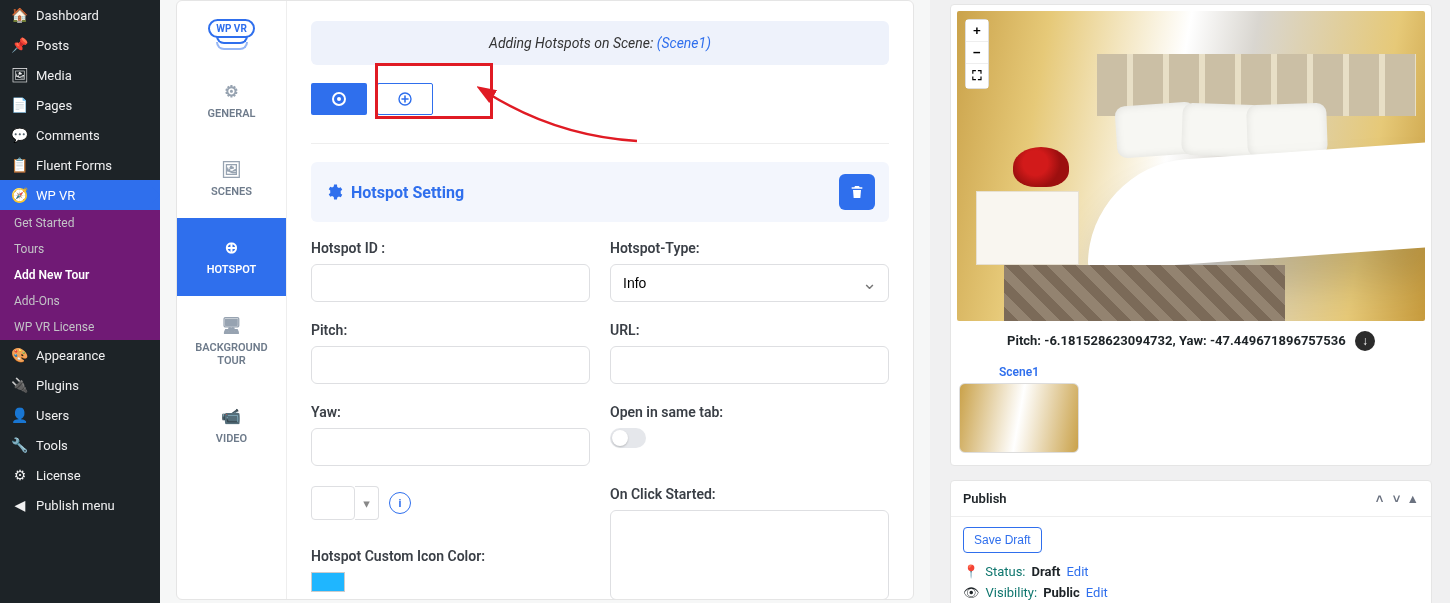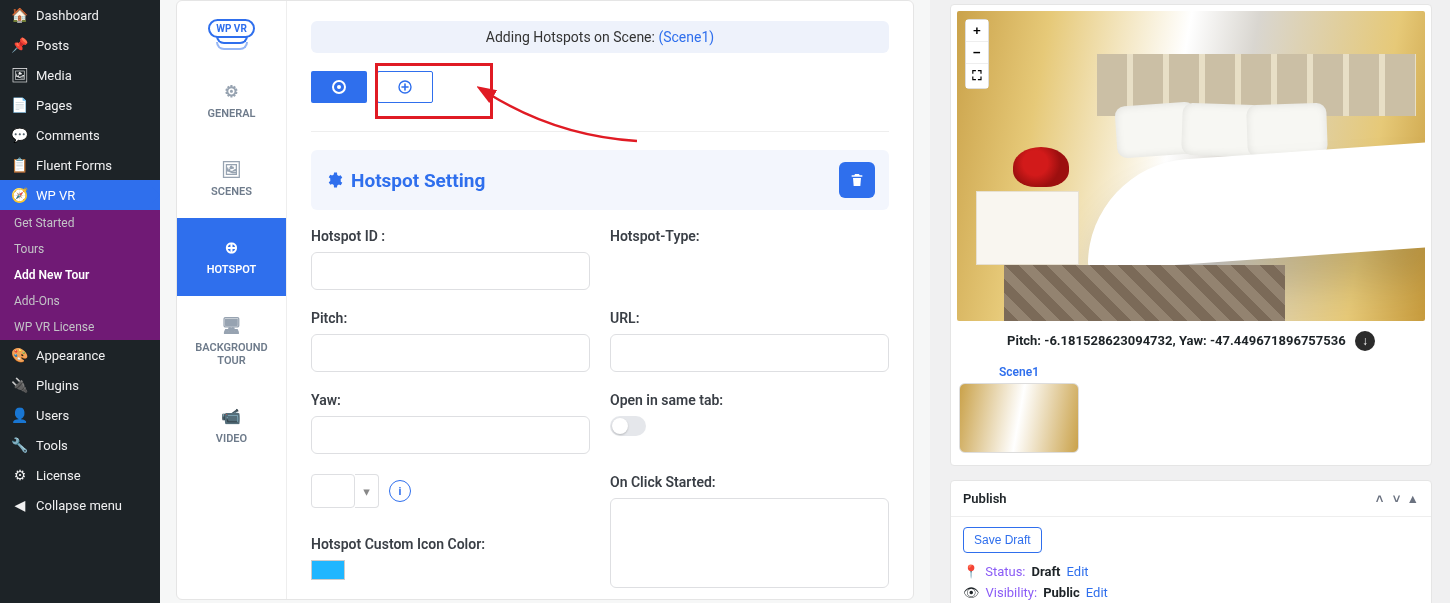--- a/index.html
+++ b/index.html
@@ -28,33 +28,33 @@
   .logo-badge::before, .logo-badge::after { content:""; position:absolute; width:28px; height:6px; border:2px solid #2f6fed; border-top:none; border-radius:0 0 20px 20px; left:50%; transform:translateX(-50%); }
   .logo-badge::before { bottom:-8px; }
   .logo-badge::after { bottom:-14px; opacity:.5; }
   .tabrail .tab { padding: 20px 8px; text-align: center; color: #6e7b8b; font-size: 11px; font-weight: 600; cursor: pointer; }
   .tabrail .tab .ticon { font-size: 16px; display:block; margin-bottom:6px; color:#97a3b1; }
   .tabrail .tab.active { background: #2f6fed; color: #fff; }
   .tabrail .tab.active .ticon { color:#fff; }
 
   
   .panel { flex: 1; padding: 20px 24px; position: relative; overflow: hidden; }
-  .banner { background: #eef2fb; border-radius: 6px; text-align: center; padding: 8px; font-size: 14px; color:#333; }
+  .banner { background: #eef2fb; border-radius: 6px; text-align: center; padding: 14px; font-size: 14px; color:#333;font-style:italic; }
   .banner a { color: #2f6fed; text-decoration: none; }
 
   .hotspot-tabs { margin-top: 18px; display:flex; gap:10px; }
   .htab { width: 56px; height: 32px; display:flex; align-items:center; justify-content:center; border-radius:2px; }
   .htab.selected { background:#2f6fed; color:#fff; }
   .htab.add { border:1px solid #2f6fed; color:#2f6fed; background:#fff; }
   .red-box { position:absolute; border:3px solid #e01b24; }
 
   .divider { border: none; border-top: 1px solid #eee; margin: 28px 0 18px; }
 
   .section-head { background:#f3f6fd; border-radius:6px; padding:12px 14px; display:flex; align-items:center; justify-content:space-between; margin-bottom:18px; }
-  .section-head .title { color:#2f6fed; font-weight:700; font-size:19px; display:flex; align-items:center; gap:8px; }
+  .section-head .title { color:#2f6fed; font-weight:700; font-size:16px; display:flex; align-items:center; gap:8px; }
   .trash-btn { width:36px; height:36px; border-radius:6px; background:#2f6fed; color:#fff; display:flex; align-items:center; justify-content:center; border:none; cursor:pointer; }
 
   .form-grid { display:grid; grid-template-columns: 1fr 1fr; column-gap: 30px; row-gap: 14px; gap: 20px; }
   .field label { display:block; font-size:14px; font-weight:600; color:#3a3f46; margin-bottom:8px; }
   .field input[type="text"], .field select, .field textarea { width:100%; border:1px solid #dedfe2; border-radius:6px; padding:10px 12px; font-size:14px; background:#fff; }
   .field textarea { height: 90px; resize: none; }
   .field .select-wrap { position:relative; }
   .field .select-wrap::after { content:"⌄"; position:absolute; right:12px; top:8px; font-size:18px; color:#777; pointer-events:none; }
   .field select { appearance:none; }
   .icon-picker { display:flex; align-items:center; gap:10px; }
@@ -87,21 +87,21 @@
   .scene-thumb { width:120px; }
   .scene-thumb .cap { text-align:center; color:#2f6fed; font-size:12px; font-weight:600; margin-bottom:4px; }
   .scene-thumb .img { width:120px; height:70px; border-radius:6px; background: linear-gradient(100deg,#caa24a,#fff 50%,#caa24a); border:1px solid #ddd; }
 
   .publish-card { border:1px solid #e5e5e5; background:#fff; border-radius:4px; margin-top:14px; }
   .publish-card .head { padding:10px 12px; border-bottom:1px solid #eee; display:flex; align-items:center; justify-content:space-between; font-weight:600;gap:20px; }
   .publish-card .head .ctrls { color:#6b7280; letter-spacing:3px; }
   .publish-card .body { padding:10px 12px; font-size:13px; }
   .save-draft { border:1px solid #2f6fed; color:#2f6fed; background:#fff; padding:5px 10px; border-radius:4px; cursor:pointer; font-size:12px; margin-bottom:8px; }
   .meta-row { display:flex; align-items:center; gap:6px; padding:3px 0; }
-  .meta-row .mlabel { color:#8b5cf6; }
+  .meta-row .mlabel { color:#0f766e; }
   .meta-row a { color:#2f6fed; text-decoration:none; }
 
   
   .arrow { position:absolute; pointer-events:none; }
 </style>
 </head>
 <body>
 
 <nav class="wp-sidebar">
   <ul>
@@ -157,21 +157,21 @@
     <li>
         <span class="icon">🔧</span>
         <span>Tools</span>
       </li>
     <li>
         <span class="icon">⚙</span>
         <span>License</span>
       </li>
     <li>
         <span class="icon">◀</span>
-        <span>Collapse menu</span>
+        <span>Publish menu</span>
       </li>
   </ul>
 </nav>
 
 <div class="main">
   <div class="editor-wrap">
     <div class="editor-card">
 
       <div class="tabrail">
         <div class="logo">
@@ -230,20 +230,23 @@
           </button>
         </div>
 
         <div class="form-grid">
           <div class="field">
             <label>Hotspot ID :</label>
             <input type="text" style="">
           </div>
           <div class="field">
             <label>Hotspot-Type:</label>
+            <div class="select-wrap">
+              <select><option>Info</option></select>
+            </div>
           </div>
           <div class="field">
             <label>Pitch:</label>
             <input type="text" style="">
           </div>
           <div class="field">
             <label>URL:</label>
             <input type="text" style="">
           </div>
           <div class="field">

